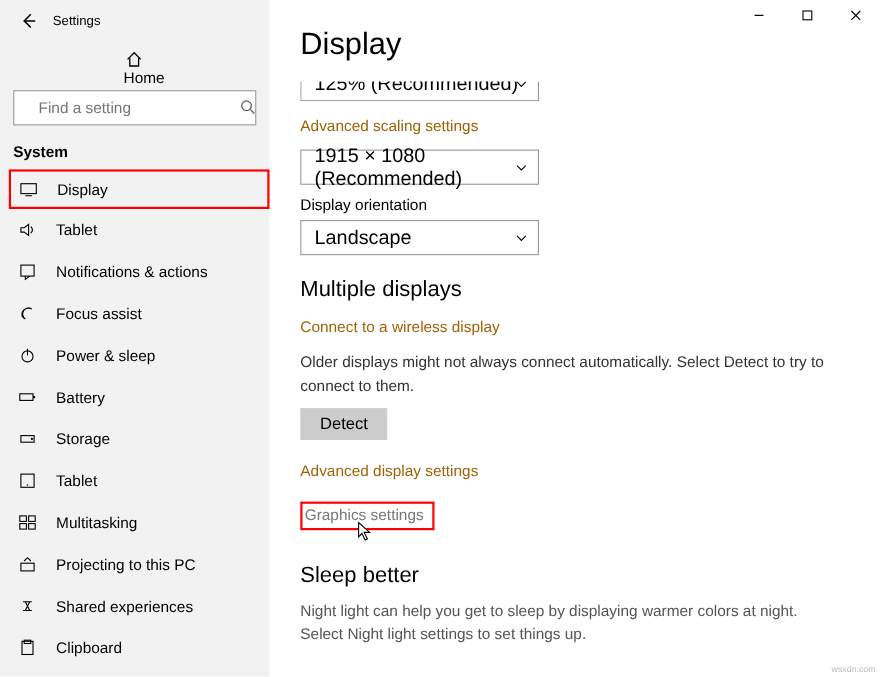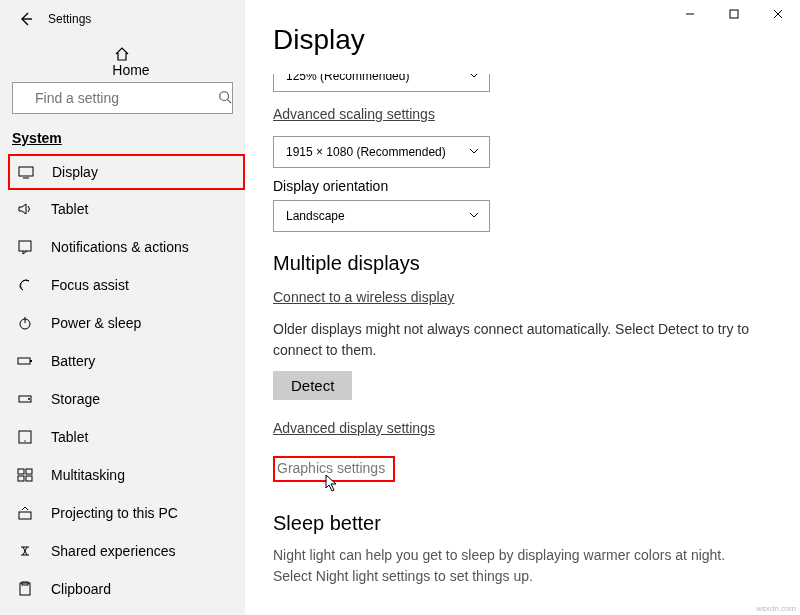--- a/index.html
+++ b/index.html
@@ -52,21 +52,20 @@
   .searchbox input {
     border: none; outline: none; flex: 1;
     font-size: 14px; color: #666; font-style: normal;
     background: transparent;
   }
   .searchbox .sico { color: #555; }
   .section-label {
     padding: 6px 12px 8px 12px;
     font-weight: 600;
     font-size: 14px;
-    text-decoration: underline;
   }
   .nav-item {
     display: flex; align-items: center;
     padding: 0 0 0 17px;
     height: 38px;
     font-size: 14px;
   }
   .nav-item.selected {
     border: 2px solid red;
     display: inline-flex;
@@ -82,29 +81,29 @@
     padding: 24px 36px 0 28px;
     overflow: hidden;
   }
   .page-h1 { font-size: 28px; font-weight: 400; margin: 0 0 8px 0; }
   .dropdown {
     width: 217px; height: 32px;
     border: 1px solid #999;
     background: #fff;
     display: flex; align-items: center;
     padding: 0 12px;
-    font-size: 12px;
+    font-size: 18px;
     position: relative;
     margin-bottom: 10px;
   }
   .dropdown.cut { clip-path: inset(14px 0 0 0); margin-top:-4px; }
   .chev {
     position: absolute; right: 10px; top: 50%; transform: translateY(-50%);
   }
-  .link { color: #404040; font-size: 14px; margin: 4px 0 14px 0; display: inline-block; text-decoration: underline; }
+  .link { color: #a16207; font-size: 14px; margin: 4px 0 14px 0; display: inline-block; }
   .field-label { font-size: 14px; margin: 4px 0 6px 0; }
   .h2 { font-size: 20px; font-weight: 400; margin: 20px 0 10px 0; }
   .plain { font-size: 14px; color: #333; line-height: 1.5; }
   .btn {
     background: #ccc;
     border: none;
     padding: 6px 18px;
     font-size: 15px;
     margin: 10px 0 16px 0;
   }

